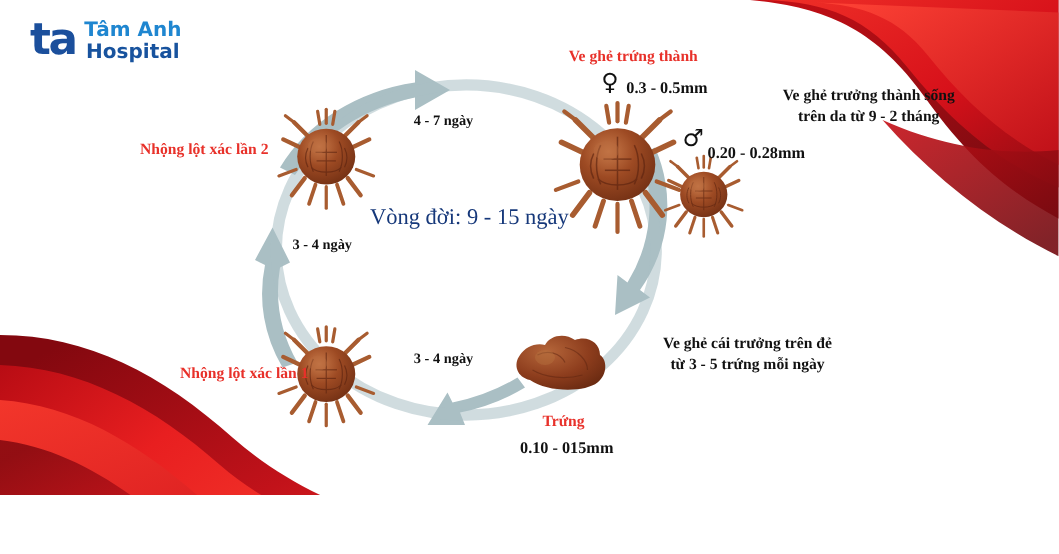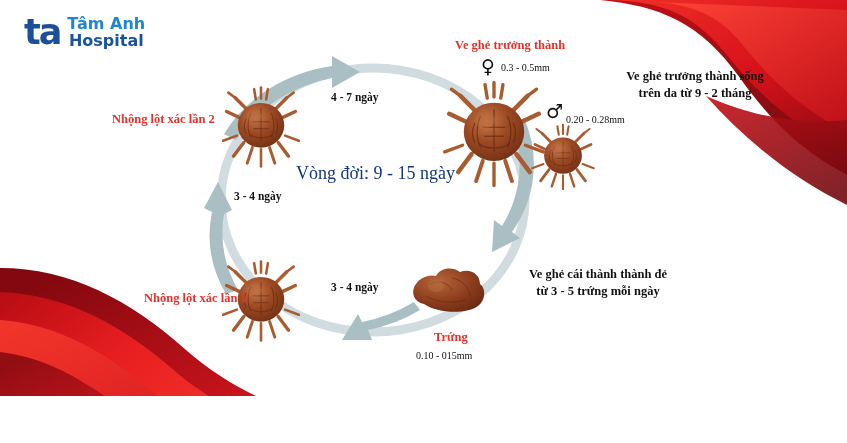--- a/index.html
+++ b/index.html
@@ -69,22 +69,22 @@
     font-weight: 700;
     font-size: 12.5px;
   }
   .lbl-black {
     color: #111111;
     font-weight: 700;
     font-size: 12.5px;
   }
   .lbl-small {
     color: #111111;
-    font-weight: 400;
-    font-size: 10px;
+    font-weight: 700;
+    font-size: 13px;
   }
   .lbl-stage {
     color: #111111;
     font-weight: 700;
     font-size: 11.5px;
   }
   .lbl-center {
     color: #16387a;
     font-weight: 400;
     font-size: 18px;
@@ -274,33 +274,33 @@
         <path d="M430,284 C438,280 448,282 452,290"></path>
         <path d="M452,278 C462,280 470,288 470,296"></path>
         <path d="M426,296 C436,302 452,304 466,300"></path>
       </g>
       <ellipse cx="436" cy="286" rx="8" ry="6" fill="#b5703f" opacity="0.45"></ellipse>
     </g>
   </svg>
 
   <div class="txt lbl-center" style="left:296px; top:163px;">Vòng đời: 9 - 15 ngày</div>
 
-  <div class="txt lbl-red" style="left:455px; top:38px;">Ve ghẻ trưởng thành</div>
+  <div class="txt lbl-red" style="left:455px; top:38px;">Ve ghẻ trứng thành</div>
   <div class="txt sym" style="left:481px; top:57px;">♀</div>
   <div class="txt lbl-small" style="left:501px; top:62px;">0.3 - 0.5mm</div>
   <div class="txt sym" style="left:546px; top:102px;">♂</div>
   <div class="txt lbl-small" style="left:566px; top:114px;">0.20 - 0.28mm</div>
 
   <div class="txt lbl-black multiline" style="left:605px; top:68px; width:180px; white-space:normal;">
     <span>Ve ghẻ trưởng thành sống</span><br>
     <span>trên da từ 9 - 2 tháng</span>
   </div>
 
   <div class="txt lbl-black multiline" style="left:508px; top:266px; width:180px; white-space:normal;">
-    <span>Ve ghẻ cái thành thành đẻ</span><br>
+    <span>Ve ghẻ cái trưởng trên đẻ</span><br>
     <span>từ 3 - 5 trứng mỗi ngày</span>
   </div>
 
   <div class="txt lbl-red" style="left:434px; top:330px;">Trứng</div>
   <div class="txt lbl-small" style="left:416px; top:350px;">0.10 - 015mm</div>
 
   <div class="txt lbl-red" style="left:144px; top:291px;">Nhộng lột xác lần 1</div>
   <div class="txt lbl-red" style="left:112px; top:112px;">Nhộng lột xác lần 2</div>
 
   <div class="txt lbl-stage" style="left:331px; top:91px;">4 - 7 ngày</div>

